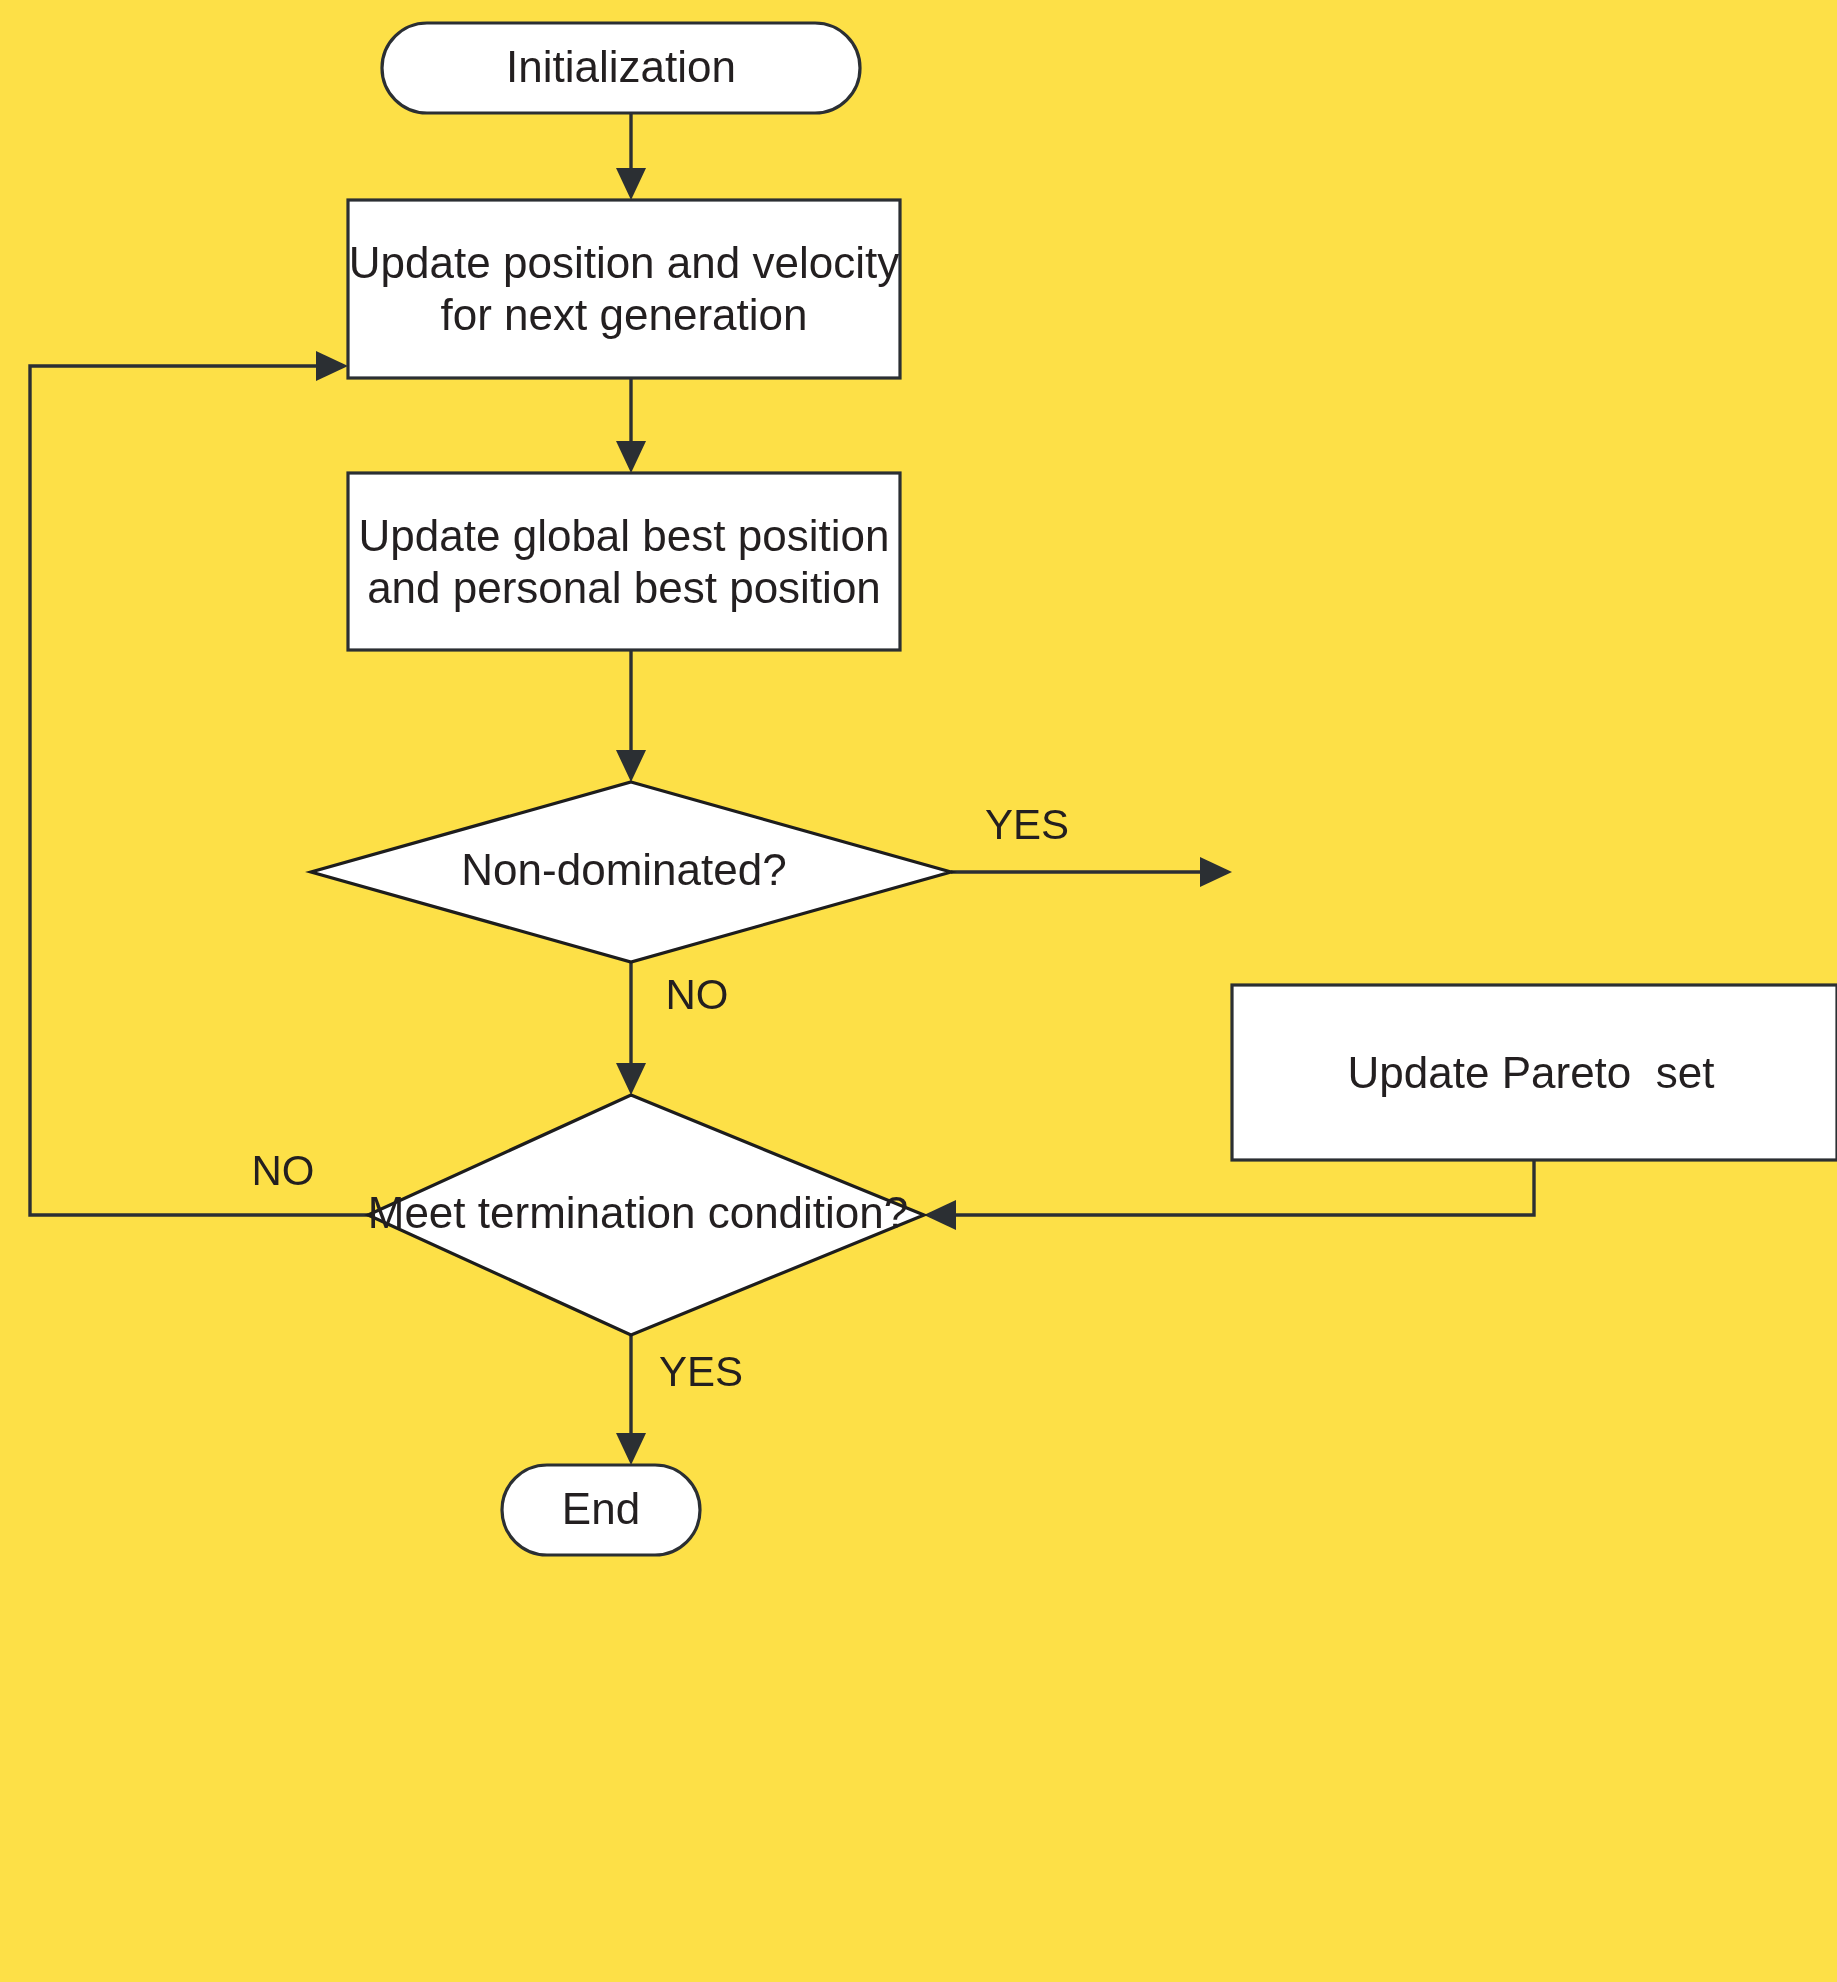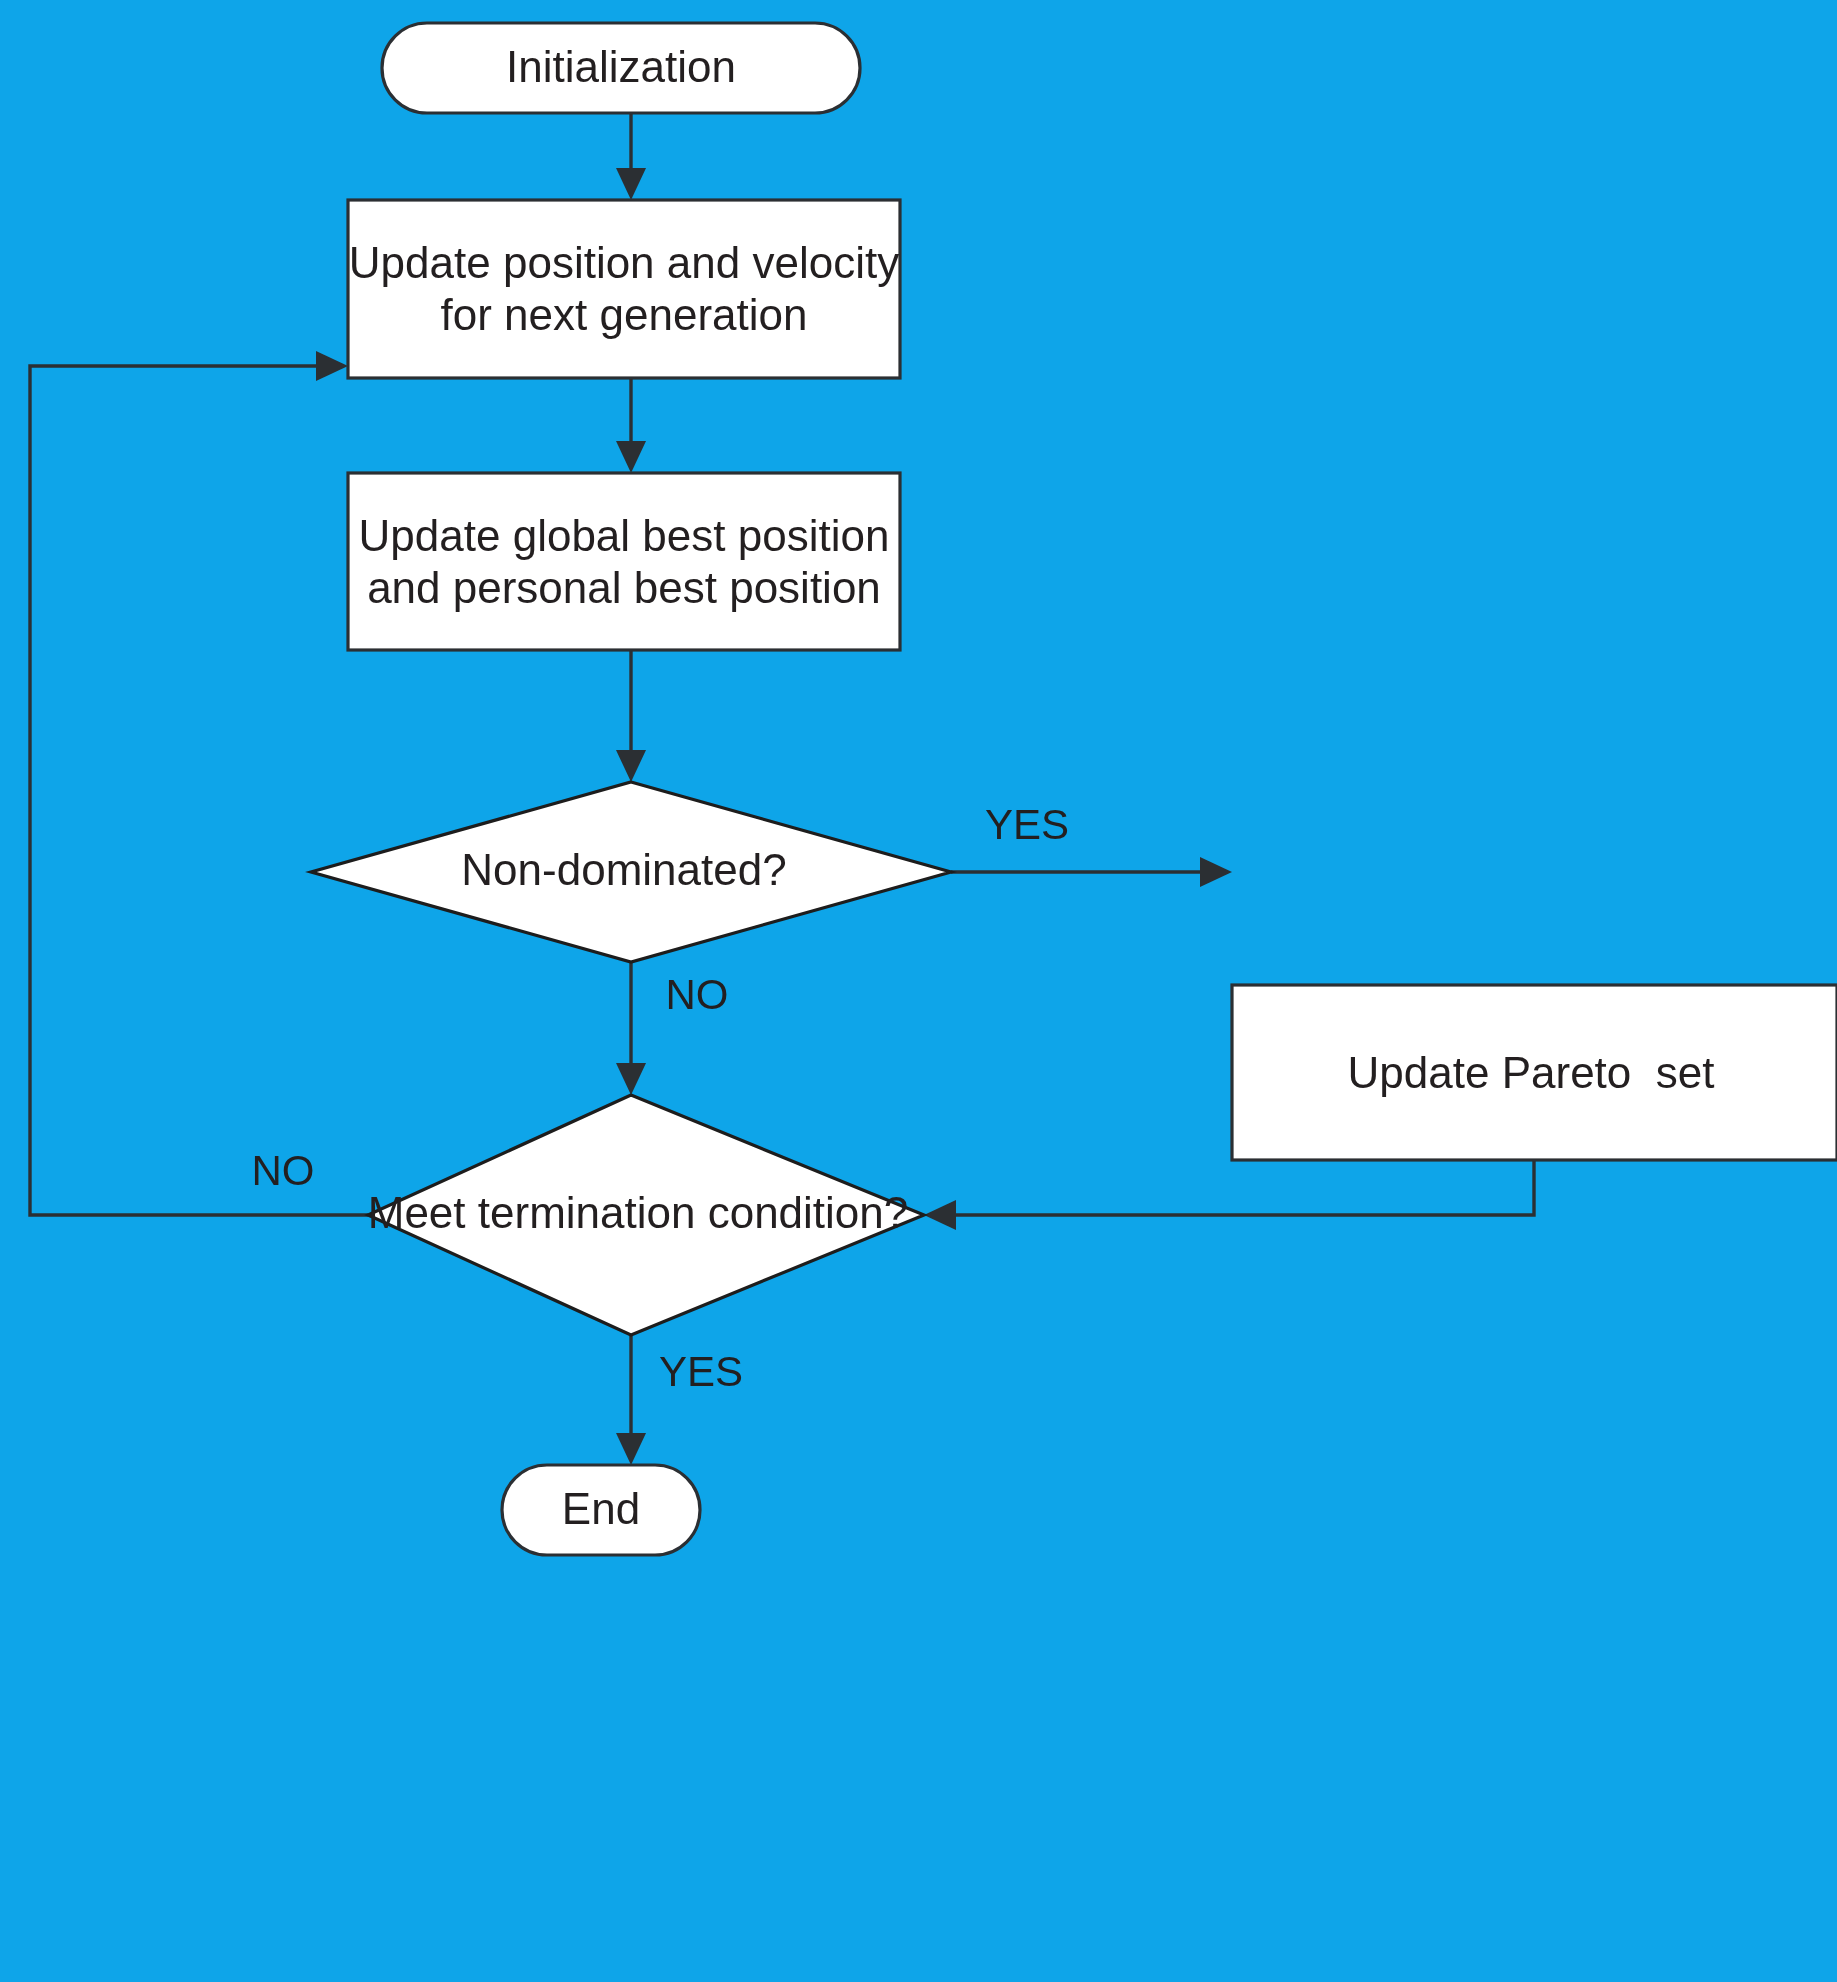--- a/index.html
+++ b/index.html
@@ -10,21 +10,21 @@
   body {
     width: 1837px;
     height: 1982px;
     font-family: "Liberation Sans", sans-serif;
     overflow: hidden;
   }
   #flowchart-root {
     position: relative;
     width: 1837px;
     height: 1982px;
-    background: #0ea5e9;
+    background: #fde047;
   }
   svg#flow-svg {
     display: block;
     width: 1837px;
     height: 1982px;
   }
   .node-shape {
     fill: #ffffff;
     stroke: #2b2f33;
     stroke-width: 3.2;

